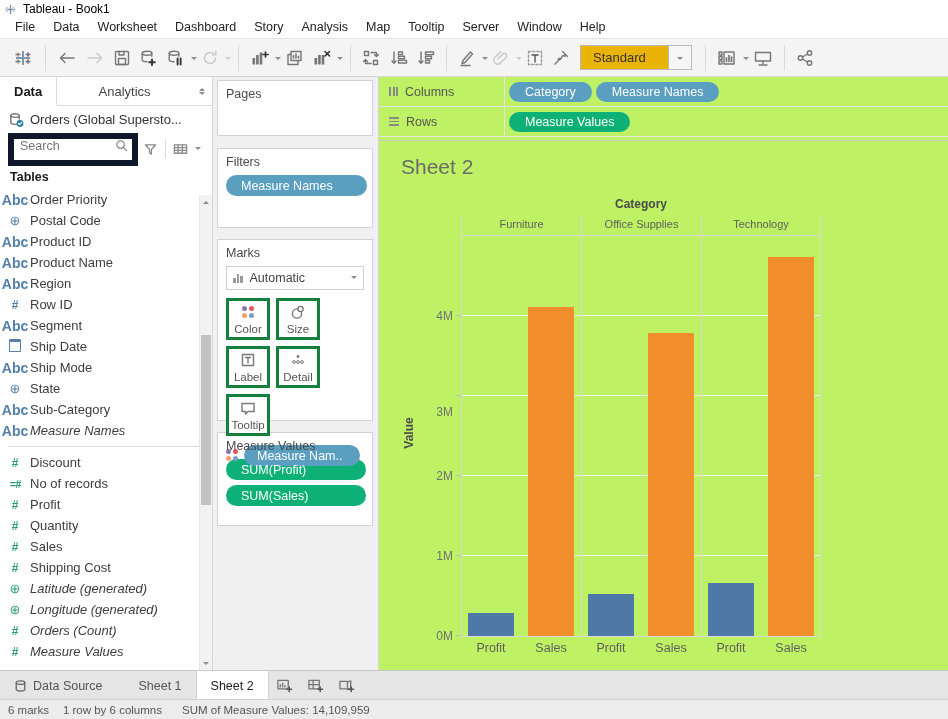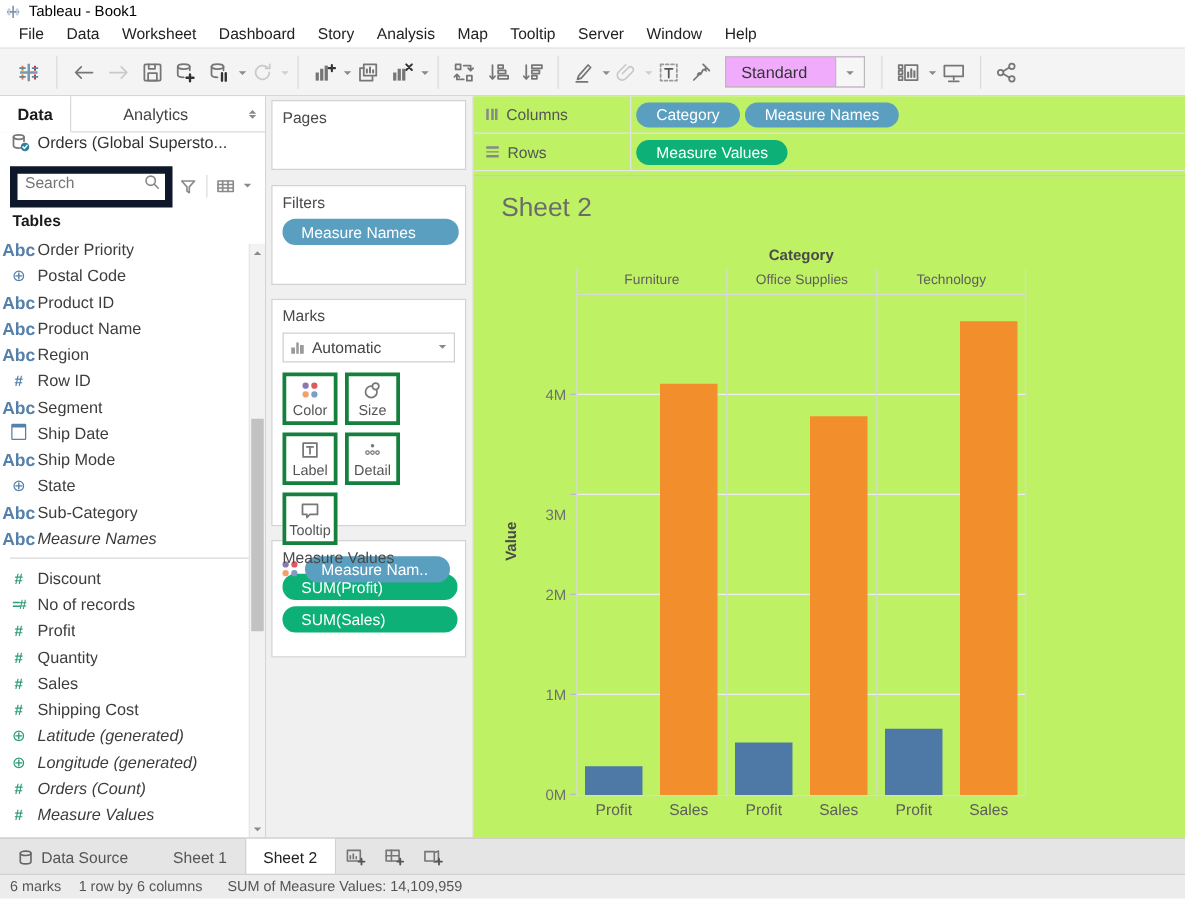--- a/index.html
+++ b/index.html
@@ -12,35 +12,35 @@
   .titlebar{height:18px;display:flex;align-items:center;gap:6px;padding-left:4px;font-size:12px;color:#000;}
   .menubar{height:20px;display:flex;padding-left:6px;}
   .menu-item{padding:2px 9px;color:#222;font-size:12.5px;cursor:default;}
   
   .toolbar{height:37px;background:#f4f4f4;border-top:1px solid #e3e3e3;border-bottom:1px solid #d7d7d7;
            display:flex;align-items:center;padding:0 8px;}
   .tb-btn{height:28px;display:flex;align-items:center;justify-content:center;padding:0 4px;}
   .caret{width:0;height:0;border:3.5px solid transparent;border-top-color:#8a8a8a;margin-left:2px;margin-top:5px;}
   .caret.dis{border-top-color:#cfcfcf;}
   .tb-sep{width:1px;height:26px;background:#d9d9d9;margin:0 7px;}
-  .fit-select{display:flex;align-items:center;border:1px solid #b9b9b9;background:#f0abfc;height:23px;margin:0 6px;}
+  .fit-select{display:flex;align-items:center;border:1px solid #b9b9b9;background:#eab308;height:23px;margin:0 6px;}
   .fit-label{padding:0 22px 0 12px;font-size:13px;color:#333;}
   .fit-caretbox{width:22px;height:23px;border-left:1px solid #b9b9b9;display:flex;align-items:center;justify-content:center;background:#f6f6f6;}
   
   .main{position:absolute;top:77px;left:0;right:0;bottom:48px;display:flex;}
   
   .data-pane{width:212px;flex:0 0 212px;border-right:1px solid #d5d5d5;position:relative;background:#fff;}
   .dp-tabs{height:28px;display:flex;align-items:stretch;border-bottom:1px solid #d9d9d9;}
   .dp-tab{display:flex;align-items:center;padding:0 14px;font-size:13px;}
   .dp-tab.active{font-weight:bold;color:#1a1a1a;border-right:1px solid #d9d9d9;margin-bottom:-1px;background:#fff;border-bottom:1px solid #fff;}
   .dp-tab.inactive{color:#444;flex:1;justify-content:center;}
   .dp-tab-split{width:20px;display:flex;flex-direction:column;align-items:center;justify-content:center;gap:1px;}
   .tri-up{width:0;height:0;border:3px solid transparent;border-bottom-color:#8a8a8a;}
   .tri-dn{width:0;height:0;border:3px solid transparent;border-top-color:#8a8a8a;}
-  .dp-source{height:27px;display:flex;align-items:flex-start;gap:6px;padding-left:8px;font-size:13px;color:#333;white-space:nowrap;overflow:hidden;}
+  .dp-source{height:27px;display:flex;align-items:center;gap:6px;padding-left:8px;font-size:13px;color:#333;white-space:nowrap;overflow:hidden;}
   .dp-search{height:32px;display:flex;align-items:center;padding-left:8px;gap:5px;}
   .search-box{width:118px;height:21px;border:6px solid #0f172a;display:flex;align-items:flex-start;}
   .search-box input{border:0;outline:0;flex:1;width:80px;font-family:"Liberation Sans",sans-serif;font-size:12.5px;color:#555;padding:0 0 0 6px;background:transparent;}
   .vsep{width:1px;height:18px;background:#dcdcdc;margin:0 2px;}
   .dp-heading{height:24px;display:flex;align-items:center;padding-left:10px;font-weight:bold;font-size:12.5px;color:#1a1a1a;}
   .field-row{height:21px;display:flex;align-items:center;font-size:13px;color:#3d3d3d;}
   .fic{flex:0 0 30px;text-align:center;font-weight:bold;}
   .fic.abc{color:#5580aa;font-size:14px;}
   .fic.hash-b{color:#5580aa;font-size:12px;}
   .fic.hash-g{color:#2f9e78;font-size:12px;}

